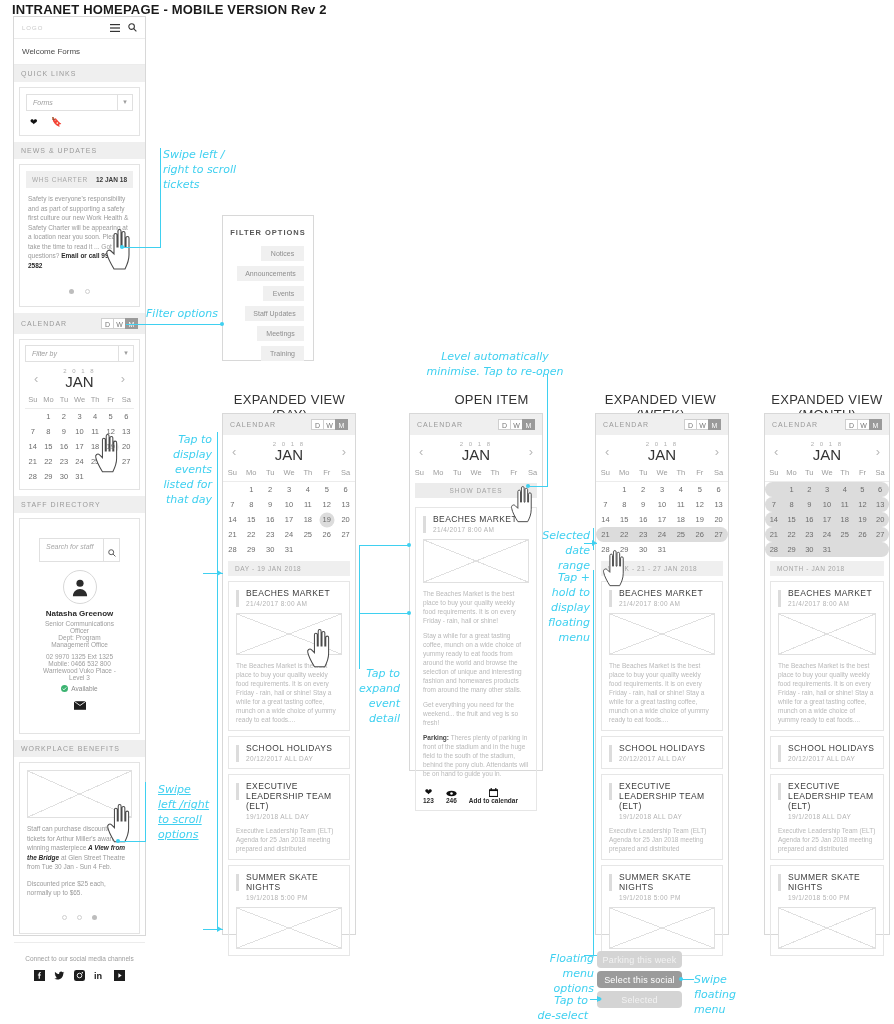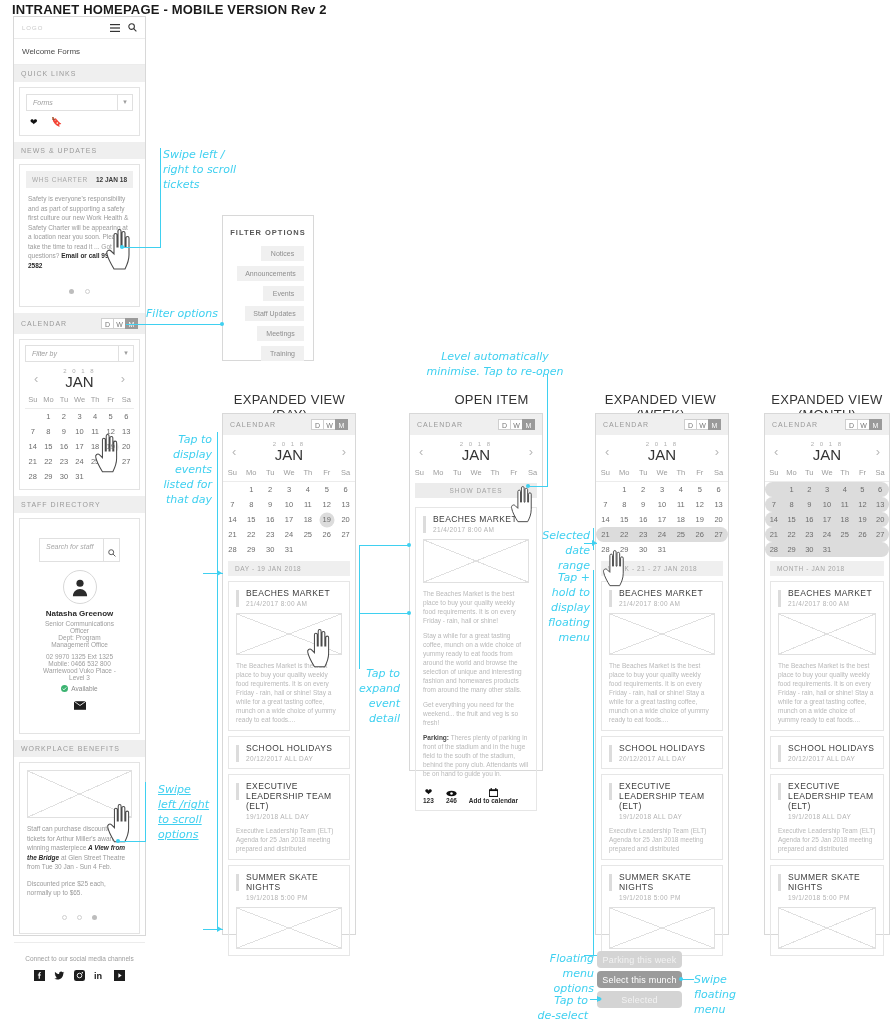--- a/index.html
+++ b/index.html
@@ -754,21 +754,21 @@
       <div class="evt">
         <div class="bar"></div>
         <div class="t">SUMMER SKATE NIGHTS</div>
         <div class="d">19/1/2018  5:00 PM</div>
         <div class="xbox" style="height: 42px; margin-top: 6px;"></div>
       </div>
     </div>
 </div>
 
 <div class="pill inactive" style="left:597px; top:951px; width:85px; height:17px;">Parking this week</div>
-<div class="pill active" style="left:597px; top:971px; width:85px; height:17px;">Select this munch</div>
+<div class="pill active" style="left:597px; top:971px; width:85px; height:17px;">Select this social</div>
 <div class="pill inactive" style="left:597px; top:991px; width:85px; height:17px;">Selected</div>
 
 <div class="anno" style="left:163px; top:147px; width:110px; white-space:pre-line;">Swipe left /
 right to scroll
 tickets</div>
 <div class="ln lnv" style="left:160px; top:148px; height:100px;"></div>
 <div class="ln lnh" style="left:122px; top:247px; width:38px;"></div>
 <div class="dot" style="left:120px; top:245px;"></div>
 
 <div class="anno" style="left:146px; top:306px; width:100px;">Filter options</div>

